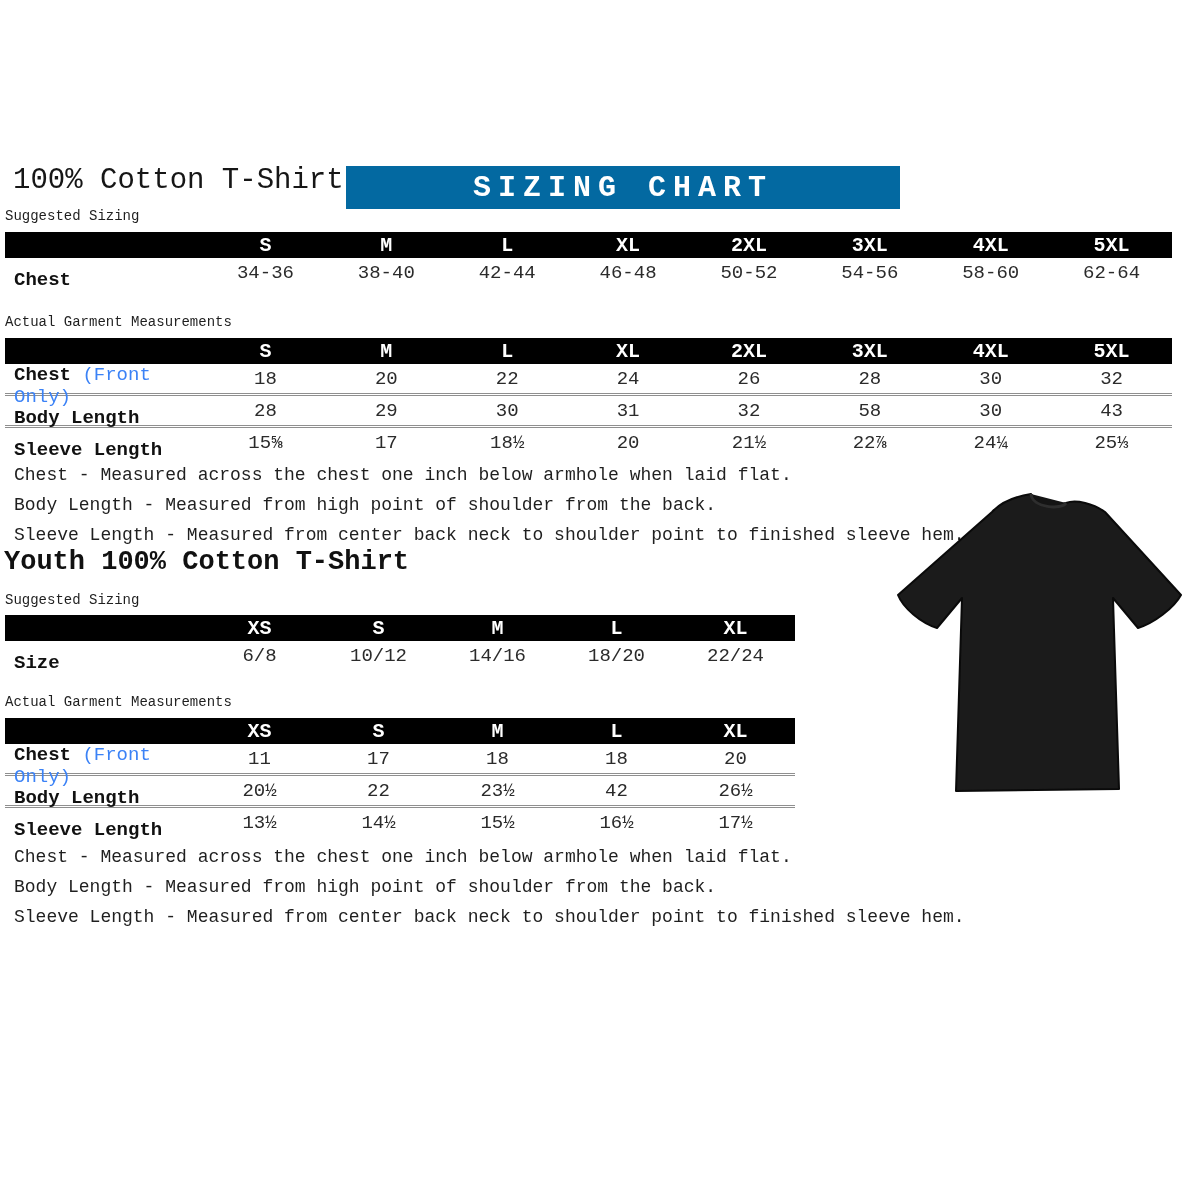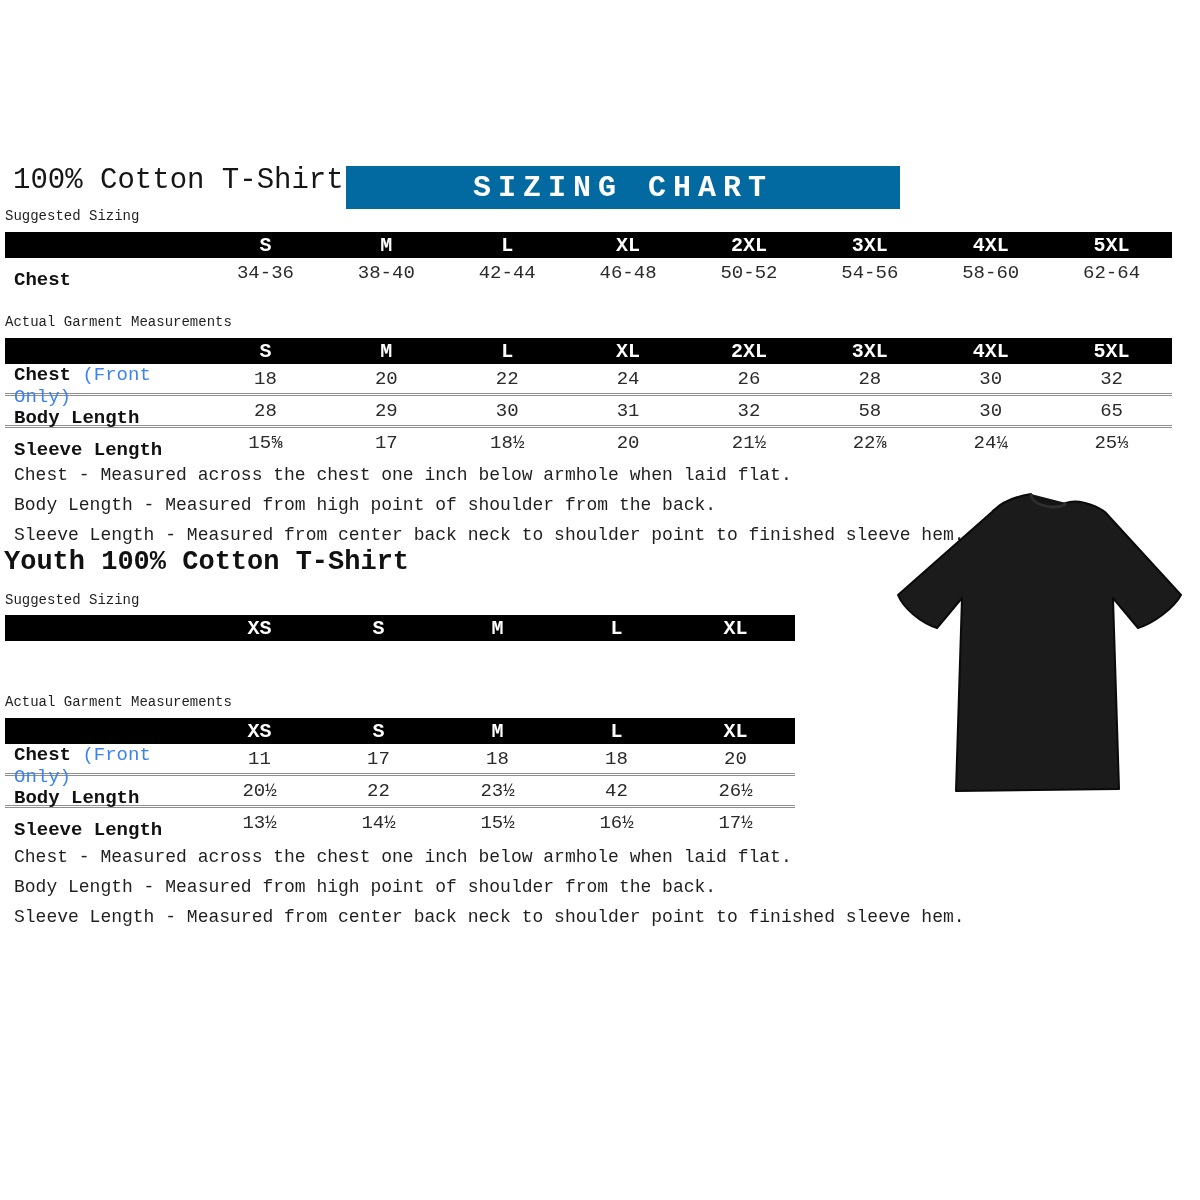--- a/index.html
+++ b/index.html
@@ -100,21 +100,21 @@
     </div>
     <div class="row sep">
       <div class="cell-label"><span>Body Length</span><span class="suffix"></span></div>
       <div class="cell">28</div>
       <div class="cell">29</div>
       <div class="cell">30</div>
       <div class="cell">31</div>
       <div class="cell">32</div>
       <div class="cell">58</div>
       <div class="cell">30</div>
-      <div class="cell">65</div>
+      <div class="cell">43</div>
     </div>
     <div class="row sep">
       <div class="cell-label"><span>Sleeve Length</span><span class="suffix"></span></div>
       <div class="cell">15⅝</div>
       <div class="cell">17</div>
       <div class="cell">18½</div>
       <div class="cell">20</div>
       <div class="cell">21½</div>
       <div class="cell">22⅞</div>
       <div class="cell">24¼</div>
@@ -133,20 +133,28 @@
   <div class="section-label" style="top:592px;">Suggested Sizing</div>
 
   <div class="tbl tbl-youth" style="top:615px;">
     <div class="hdr">
       <div class="cell-label"></div>
       <div class="cell">XS</div>
       <div class="cell">S</div>
       <div class="cell">M</div>
       <div class="cell">L</div>
       <div class="cell">XL</div>
+    </div>
+    <div class="row">
+      <div class="cell-label">Size</div>
+      <div class="cell">6/8</div>
+      <div class="cell">10/12</div>
+      <div class="cell">14/16</div>
+      <div class="cell">18/20</div>
+      <div class="cell">22/24</div>
     </div>
   </div>
 
   <div class="section-label" style="top:694px;">Actual Garment Measurements</div>
 
   <div class="tbl tbl-youth" style="top:718px;">
     <div class="hdr">
       <div class="cell-label"></div>
       <div class="cell">XS</div>
       <div class="cell">S</div>

